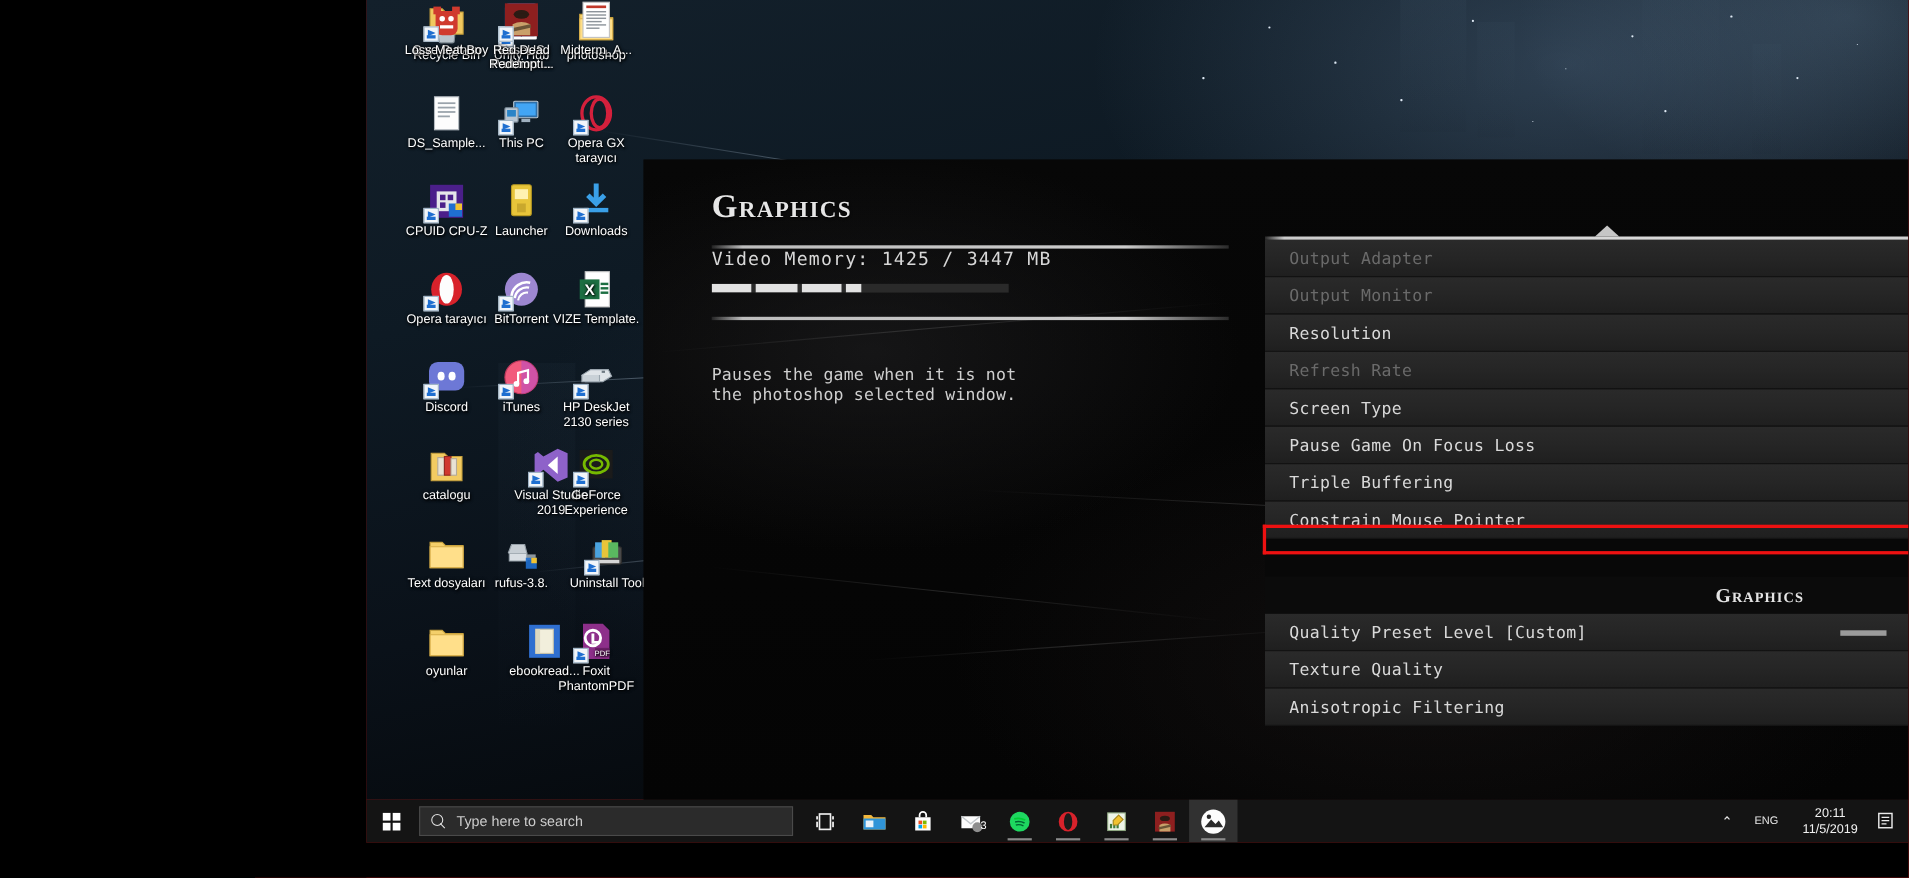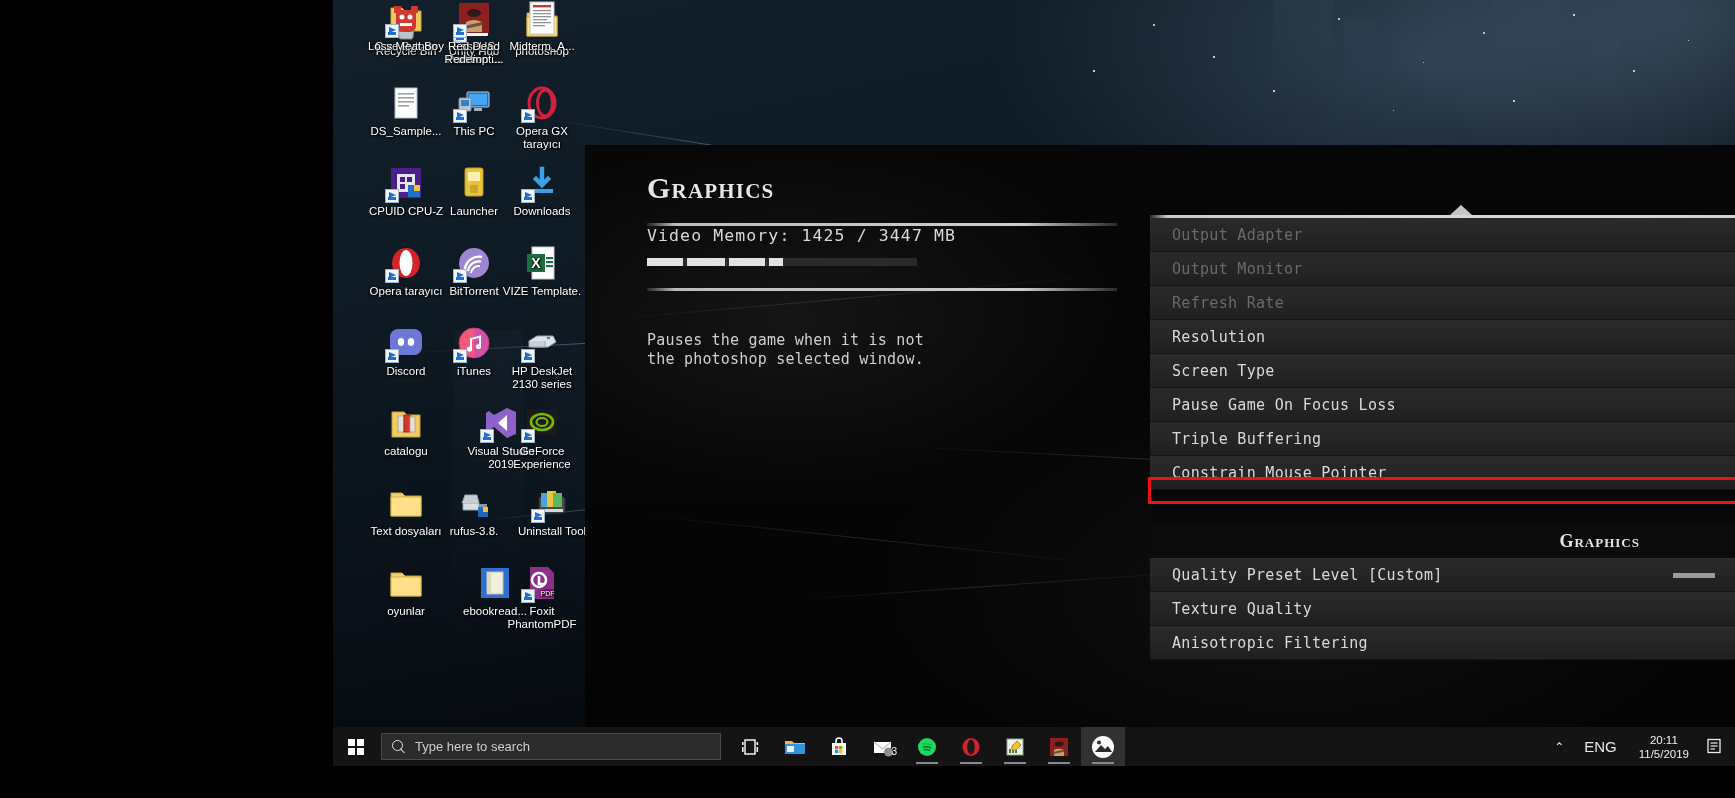--- a/index.html
+++ b/index.html
@@ -182,21 +182,21 @@
     display: flex; align-items: center; justify-content: center;
   }
   .tb-icon.active { background: #313131; }
   .tb-icon .underline {
     position: absolute; bottom: 2px; left: 11px; width: 22px; height: 2px; background: #8a8a8a;
   }
   #tray {
     margin-left: auto; display: flex; align-items: center; height: 39px; padding-right: 6px;
   }
   .chev { width: 26px; text-align: center; color: #e4e4e4; font-size: 12px; }
-  .lang { color: #e8e8e8; font-size: 15px; padding: 0 12px; }
+  .lang { color: #e8e8e8; font-size: 10px; padding: 0 12px; }
   .clock {
     color: #f0f0f0; font-size: 11.5px; line-height: 14px; text-align: center; padding: 0 10px;
   }
   .tray-note { width: 30px; display: flex; align-items: center; justify-content: center; }
 
   #bottom-black { position: absolute; left: 0; bottom: 0; width: 1735px; height: 32px; background: #000; }
   #left-black { position: absolute; left: 0; top: 0; width: 333px; height: 798px; background: #000; }
 </style>
 </head>
 <body>
@@ -524,22 +524,22 @@
       </div>
       <div class="hr" style="margin-top:22px;"></div>
       <div class="desc">Pauses the game when it is not the photoshop selected window.</div>
     </div>
 
     <div id="settings">
       <div class="list-topline"></div>
       <div class="rows" id="rows">
           <div class="srow disabled"><span>Output Adapter</span></div>
           <div class="srow disabled"><span>Output Monitor</span></div>
+          <div class="srow"><span>Resolution</span></div>
           <div class="srow disabled"><span>Refresh Rate</span></div>
-          <div class="srow"><span>Resolution</span></div>
           <div class="srow"><span>Screen Type</span></div>
           <div class="srow"><span>Pause Game On Focus Loss</span></div>
           <div class="srow"><span>Triple Buffering</span></div>
           <div class="srow"><span>Constrain Mouse Pointer</span></div>
           <div class="srow gap"></div>
           <div class="srow section"><span>Graphics</span></div>
           <div class="srow"><span>Quality Preset Level  [Custom]</span><span class="slider-stub"></span></div>
           <div class="srow"><span>Texture Quality</span></div>
           <div class="srow"><span>Anisotropic Filtering</span></div>
         </div>

